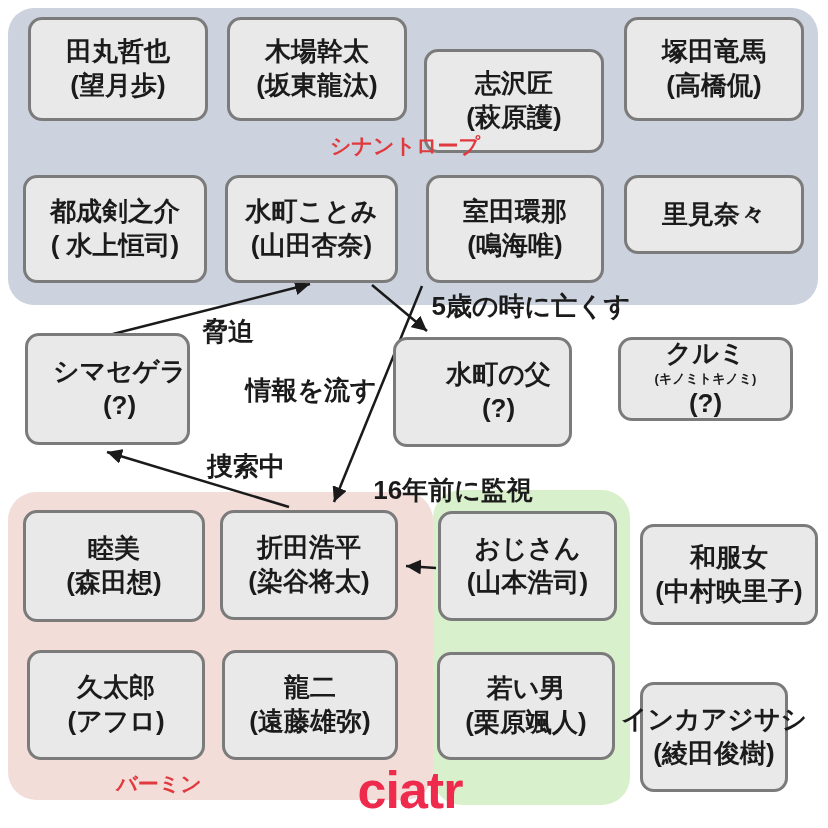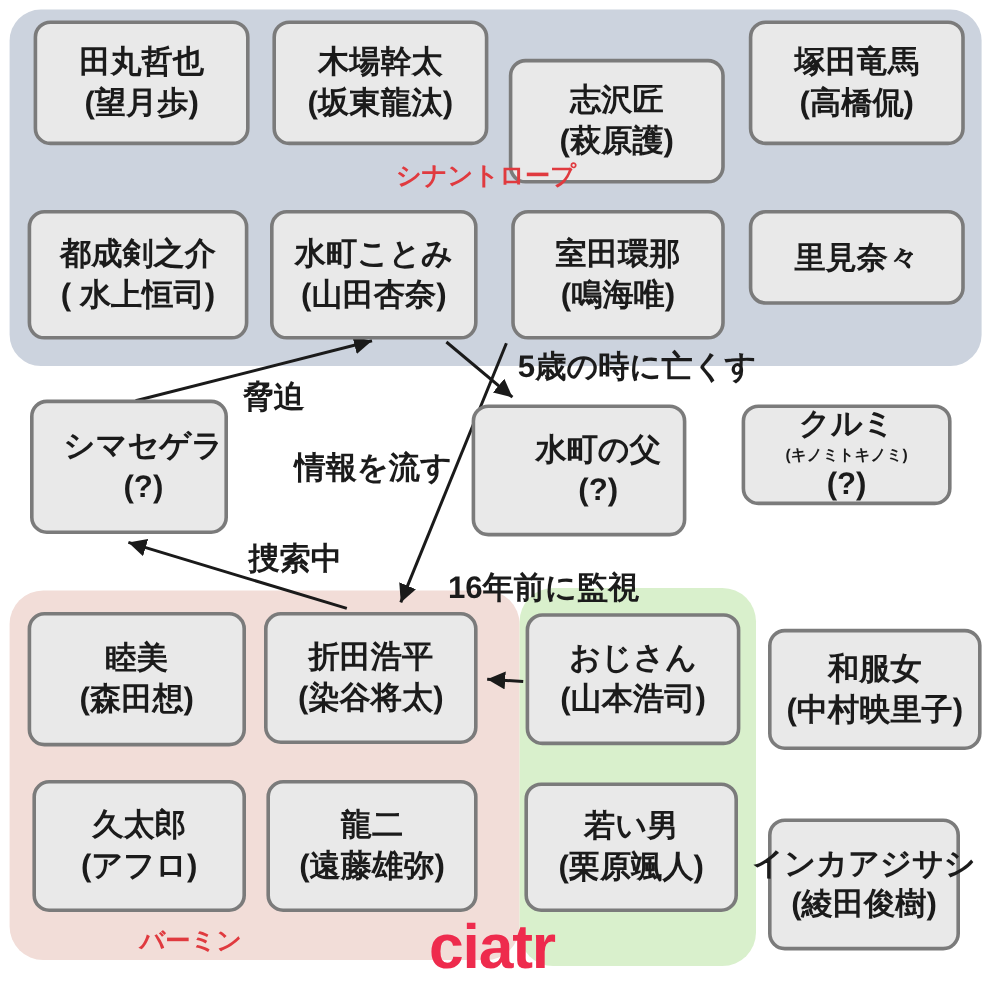--- a/index.html
+++ b/index.html
@@ -135,20 +135,20 @@
   </div>
   <div class="cbox" style="left:437px;top:652px;width:178px;height:108px;">
     <div class="nm">若い男</div>
     <div class="ac">(栗原颯人)</div>
   </div>
 
   <div class="cbox" style="left:640px;top:500px;width:178px;height:101px;margin-top:24px;">
     <div class="nm">和服女</div>
     <div class="ac">(中村映里子)</div>
   </div>
-  <div class="cbox" style="left:640px;top:682px;width:160px;height:110px;">
+  <div class="cbox" style="left:640px;top:682px;width:148px;height:110px;">
     <div class="nm">インカアジサシ</div>
     <div class="ac">(綾田俊樹)</div>
   </div>
 
   <div class="logo" style="left:410px;top:790px;">ciatr</div>
 
 </div>
 
 </body></html>

